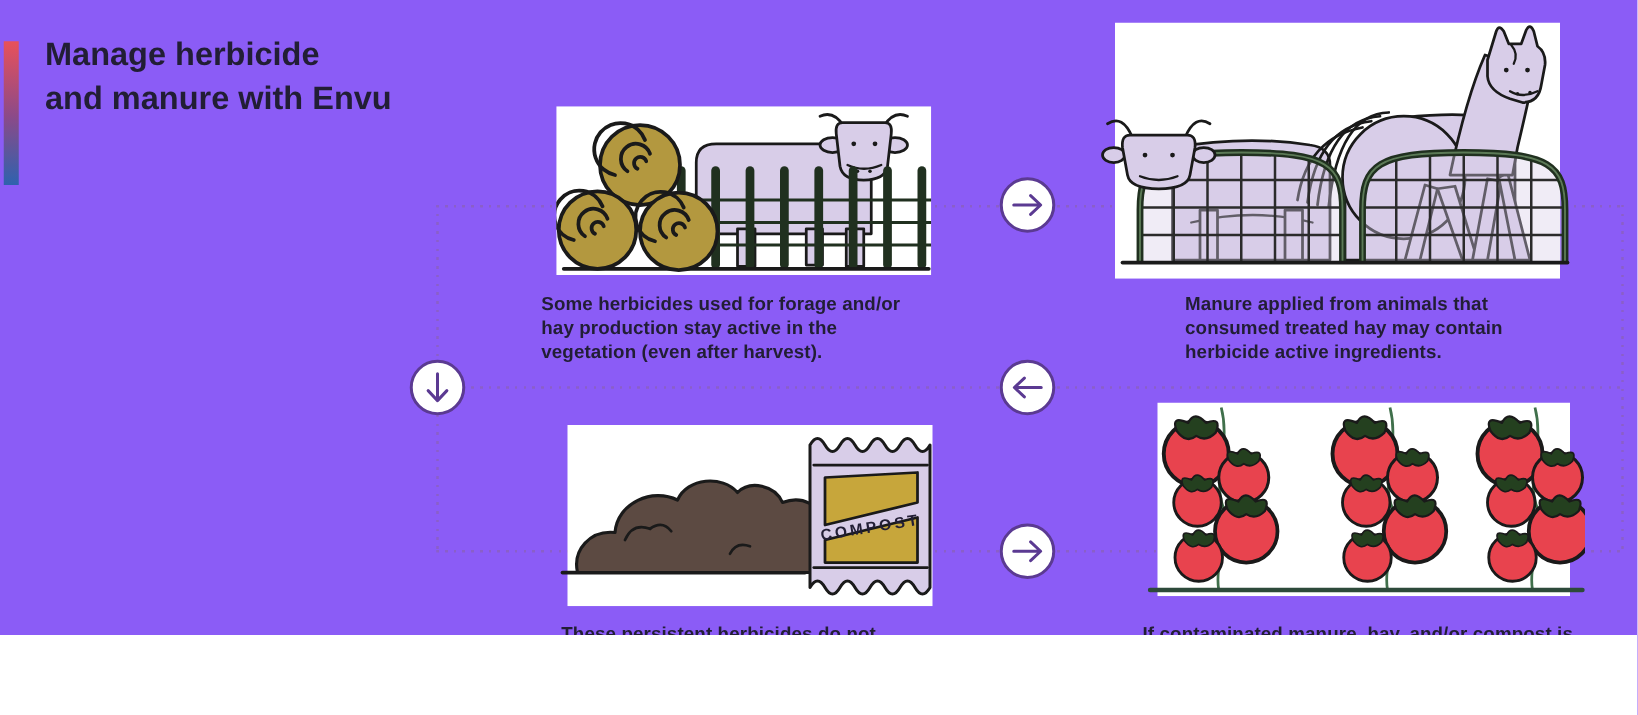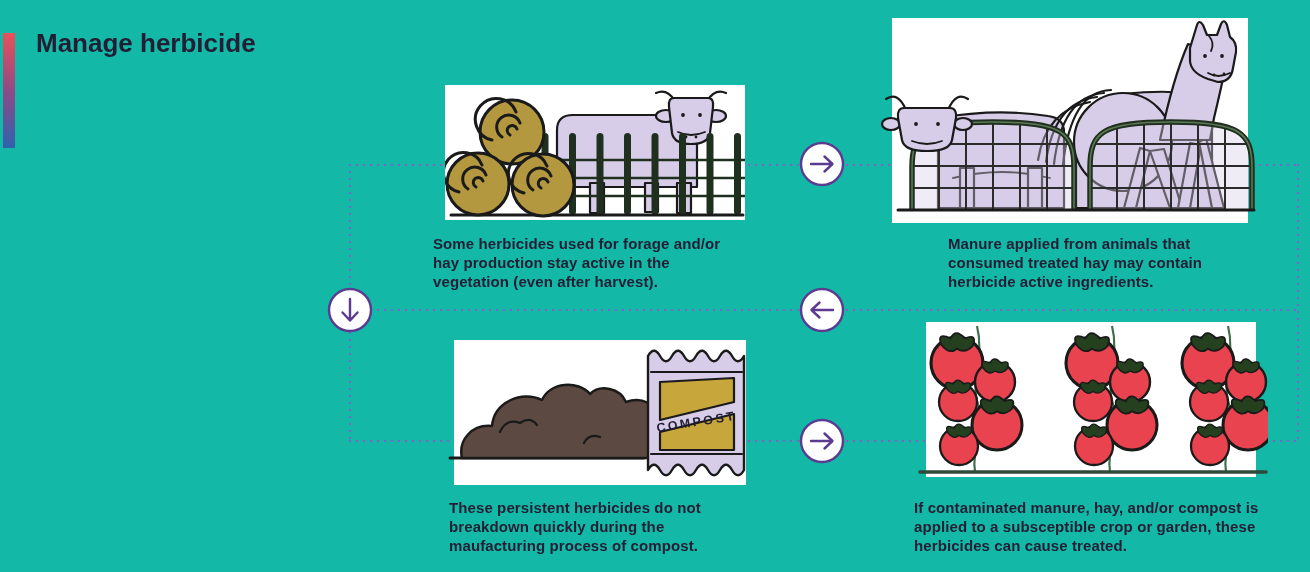--- a/index.html
+++ b/index.html
@@ -1,17 +1,17 @@
 <!DOCTYPE html>
 <html style="--ink: #221e35; --dot: #8a5fc8; --purple: #5b3a92; --lavender: #d8cde8; --lavender2: #cbbede; --outline: #1a1a1a; --fence: #20301f; --hay: #b3983f; --brown: #5c4a42; --bagGold: #c7a63b; --tomatoRed: #e8434e; --leafGreen: #24401f; --vineGreen: #40704b; --groundGreen: #2d4a3a; --gradTop: #e8515a; --gradMid: #8c4a88; --gradBot: #2f62ae;"><head>
 <meta charset="utf-8">
 <style>
   html,body{margin:0;padding:0;background:#fff;}
   .canvas{
-    position:relative;width:1310px;height:572px;background:#14b8a6;overflow:hidden;
+    position:relative;width:1310px;height:508px;background:#8b5cf6;overflow:hidden;
     font-family:"Liberation Sans","DejaVu Sans",sans-serif;color:var(--ink);
   }
   .accent-bar{
     position:absolute;left:3px;top:33px;width:12px;height:115px;
     background:linear-gradient(180deg,var(--gradTop) 0%,var(--gradMid) 52%,var(--gradBot) 100%);
   }
   .title{
     position:absolute;left:36px;top:26px;width:310px;margin:0;
     font-size:26px;line-height:35px;font-weight:700;letter-spacing:0;color:var(--ink);
   }
@@ -54,20 +54,21 @@
 </style>
 </head>
 <body>
 
 <div class="canvas">
 
   <div class="accent-bar"></div>
 
   <h1 class="title">
     <span>Manage herbicide</span>
+    <span>and manure with Envu</span>
   </h1>
 
   <div class="dot-h" style="left:349px;top:164px;width:950px"></div>
   <div class="dot-h" style="left:349px;top:309px;width:950px"></div>
   <div class="dot-h" style="left:349px;top:440px;width:950px"></div>
   <div class="dot-v" style="left:349px;top:164px;height:278px"></div>
   <div class="dot-v" style="left:1297px;top:164px;height:278px"></div>
 
   <svg class="illus" style="left:445px;top:85px" width="300" height="135" viewBox="0 0 300 135">
     <rect x="0" y="0" width="300" height="135" fill="#ffffff"></rect>

